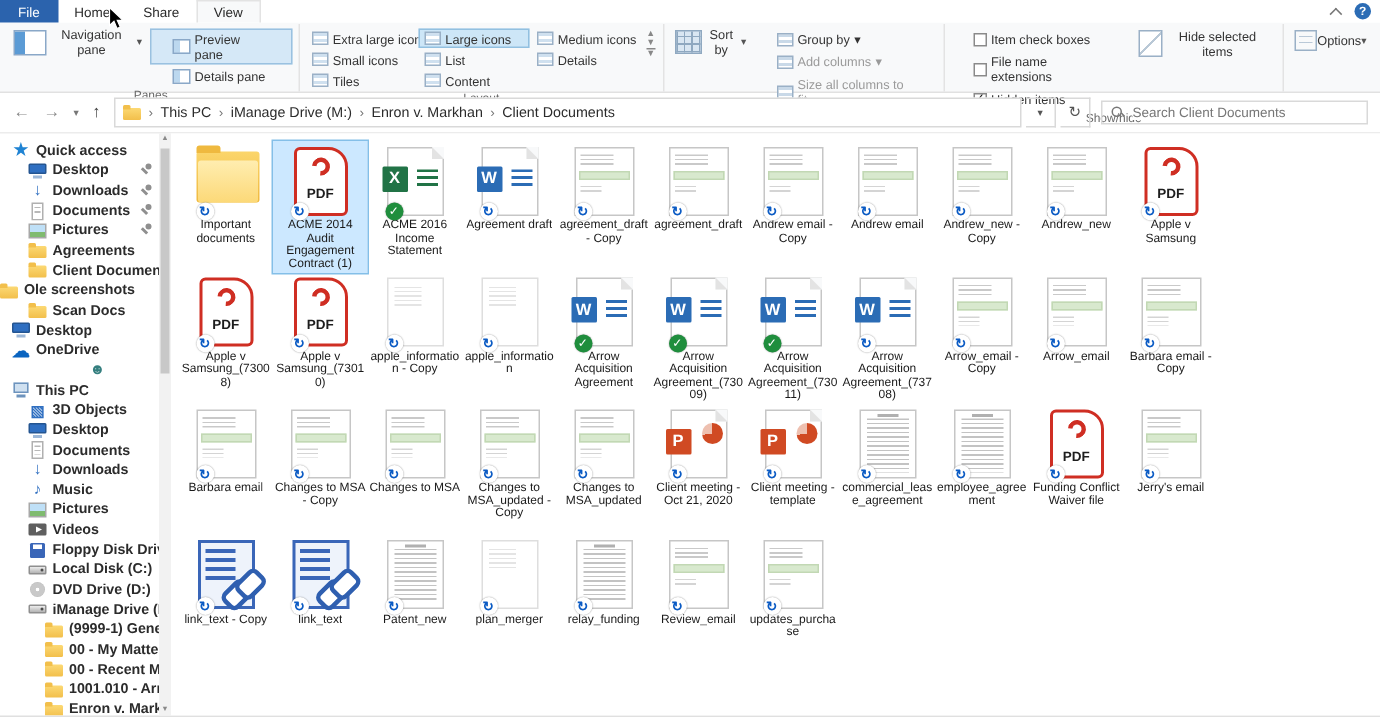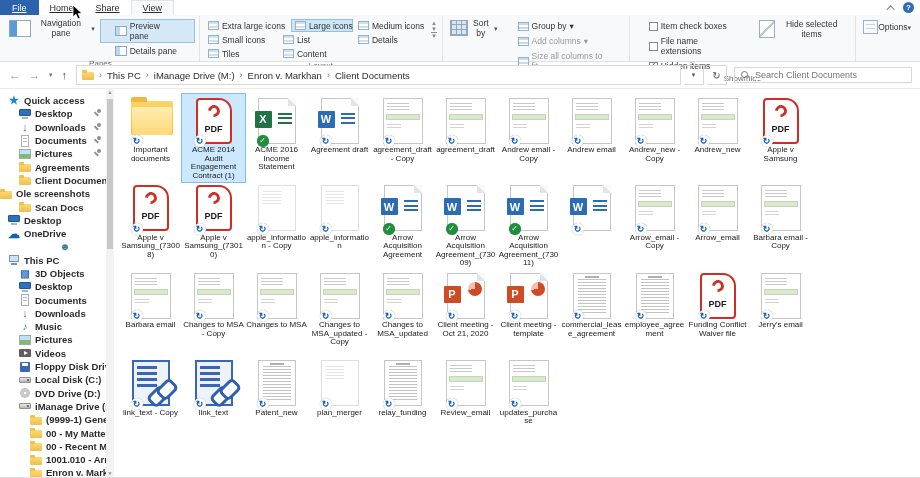--- a/index.html
+++ b/index.html
@@ -4,21 +4,21 @@
 <style>
   * { box-sizing: border-box; margin: 0; padding: 0; }
   html,body { background:#fff; }
   .window {
     width: 920px; height: 478px; position: relative; overflow: hidden;
     font-family: "Liberation Sans", sans-serif; font-size: 9px; color: #1a1a1a;
     background: #fff; border-bottom: 1px solid #e0e0e0;
   }
   
   .tabrow { height: 15px; display: flex; align-items: stretch; background: #fff; position: relative; }
-  .tab { padding: 0 11px; display: flex; align-items: center; font-size: 9px; color: #2b2b2b; cursor: default; text-decoration: underline; }
+  .tab { padding: 0 11px; display: flex; align-items: center; font-size: 9px; color: #2b2b2b; cursor: default; }
   .tab.file-tab { background: #2b63ad; color: #fff; padding: 0 12px; }
   .tab.active { background: #f8f9fa; border: 1px solid #e3e3e3; border-bottom: none; }
   .tabrow-right { margin-left: auto; display: flex; align-items: center; gap: 8px; padding-right: 6px; }
   .chev-up { width: 6px; height: 6px; border-left: 1.5px solid #777; border-top: 1.5px solid #777; transform: rotate(45deg) translateY(2px); }
   .help { width: 11px; height: 11px; border-radius: 50%; background: #2b6cb5; color: #fff; font-size: 8px; font-weight: bold; display: flex; align-items: center; justify-content: center; }
   .cursor-svg { position: absolute; left: 72px; top: 4px; z-index: 99; pointer-events: none; }
   
   .ribbon { height: 47px; background: #f8f9fa; border-bottom: 1px solid #e1e1e1; display: flex; padding: 1px 2px 0 2px; }
   .rgroup { display: flex; flex-direction: column; border-right: 1px solid #e3e3e3; padding: 1px 4px 0 4px; }
   .rgroup-content { flex: 1; display: flex; align-items: flex-start; gap: 2px; }
@@ -26,21 +26,21 @@
   .bigbtn { display: flex; flex-direction: row; align-items: center; justify-content: flex-start; font-size: 8.5px; color: #333; text-align: center; padding: 2px 3px 0 3px; line-height: 9.5px; cursor: default; }
   .bigbtn .arr { color: #555; font-size: 7px; }
   .vstack { display: flex; flex-direction: column; gap: 1px; padding-top: 2px; }
   .smallbtn { display: flex; align-items: center; gap: 3px; font-size: 8.5px; color: #333; padding: 1px 14px; border: 1px solid transparent; cursor: default; }
   .smallbtn.hl { background: #d5e8f7; border-color: #9ac1e0; }
   .smallbtn.dim { color: #9a9a9a; }
   .nav-ic { width: 22px; height: 17px; border: 1px solid #8aa8c8; background: linear-gradient(to right, #5b9bd5 0 7px, #fff 7px); margin-bottom: 1px; }
   .pane-ic { width: 12px; height: 10px; border: 1px solid #8aa8c8; background: linear-gradient(to right, #bcd8ef 0 4px, #fff 4px); flex: 0 0 12px; }
   .gal { display: grid; grid-template-columns: repeat(3, 74px); grid-auto-rows: 13px; gap: 1px; padding-top: 2px; }
   .gal-item { display: flex; align-items: center; gap: 3px; padding: 0 3px; border: 1px solid transparent; font-size: 8.5px; color: #333; white-space: nowrap; cursor: default; }
-  .gal-item.selected { background: #cde6f7; border-color: #92c0e0; margin-left: 12px; }
+  .gal-item.selected { background: #cde6f7; border-color: #92c0e0; }
   .g-ic { width: 11px; height: 9px; flex: 0 0 11px; border: 1px solid #9ab0c6; background: repeating-linear-gradient(to bottom, #cfe0ef 0 2px, #fff 2px 4px); }
   .gal-strip { display: flex; flex-direction: column; justify-content: space-between; padding: 3px 1px; color: #888; font-size: 6px; line-height: 6px; }
   .sort-ic { width: 18px; height: 16px; border: 1px solid #8fa8c0; background: repeating-linear-gradient(0deg, #8fa8c0 0 1px, transparent 1px 5px), repeating-linear-gradient(90deg, #8fa8c0 0 1px, transparent 1px 5px), #d9e6f2; margin-bottom: 1px; }
   .mini-ic { width: 11px; height: 9px; flex: 0 0 11px; border: 1px solid #9ab0c6; background: repeating-linear-gradient(to bottom, #c9d9e8 0 2px, #fff 2px 4px); }
   .cb { width: 9px; height: 9px; flex: 0 0 9px; border: 1px solid #8a8a8a; background: #fff; display: inline-flex; align-items: center; justify-content: center; font-size: 8px; color: #1a1a1a; line-height: 8px; }
   .hide-ic { width: 16px; height: 18px; border: 1px solid #9ab0c6; background: linear-gradient(135deg, #fff 46%, #b9c8d6 46% 54%, #fff 54%); margin-bottom: 1px; }
   .opt-ic { width: 15px; height: 14px; border: 1px solid #9ab0c6; background: repeating-linear-gradient(to bottom, #9ab0c6 1px, transparent 2px 5px) content-box; padding: 2px; margin-bottom: 1px; }
   
   .addressbar { height: 27px; display: flex; align-items: center; gap: 3px; padding: 0 8px 0 6px; border-bottom: 1px solid #ececec; background: #fff; }
   .navbtn { color: #8a8a8a; font-size: 11px; padding: 0 3px; cursor: default; }
@@ -684,20 +684,21 @@
 
   <div class="tile">
     <div class="fic">
               <span class="pg">
                 <span class="fold"></span>
                 <span class="appsq sq-w">W</span>
                 <span class="applines al-w"></span>
               </span>
               <span class="badge b-sync">↻</span>
             </div>
+    <div class="flabel">Arrow Acquisition Agreement_(73708)</div>
   </div>
 
   <div class="tile">
     <div class="fic">
               <span class="pg em">
                 <span class="em-l1"></span>
                 <span class="em-band"></span>
                 <span class="em-l2"></span>
               </span>
               <span class="badge b-sync">↻</span>

